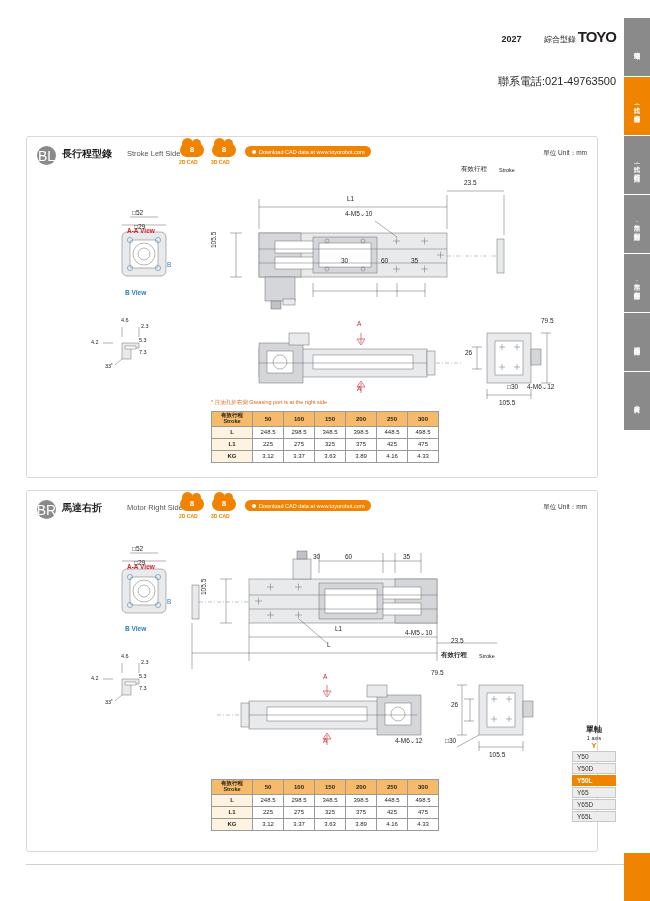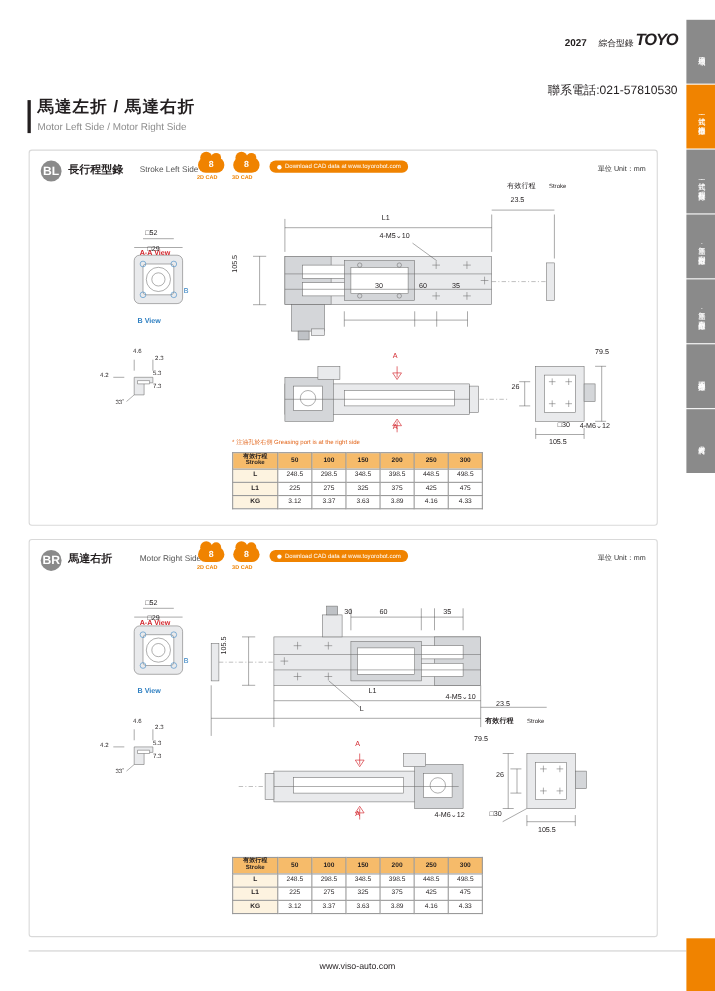--- a/index.html
+++ b/index.html
@@ -22,24 +22,24 @@
     writing-mode:vertical-rl;text-orientation:mixed;
     margin-bottom:1px;letter-spacing:.5px;padding:0 2px;
     box-sizing:border-box;text-align:center;
   }
   .side-tab.active{background:#f08300;}
 
   
   .hdr-year{
     position:absolute;right:34px;top:32px;font-size:9px;font-weight:bold;
   }
-  .hdr-year span.cn{font-weight:normal;font-size:8px;margin-left:8px;}
+  .hdr-year span.cn{font-weight:normal;font-size:8px;margin-left:20px;}
   .toyo-logo{
     position:absolute;right:34px;top:28px;
-    font-size:15px;font-weight:bold;font-style:italic;letter-spacing:-1px;
+    font-size:15px;font-weight:bold;letter-spacing:-1px;
   }
   .phone{
     position:absolute;right:34px;top:74px;font-size:11px;color:#231f20;
   }
 
   
   .title-wrap{position:absolute;left:34px;top:88px;}
   .title-wrap .bar{
     position:absolute;left:-9px;top:3px;width:3px;height:30px;background:#231f20;
   }
@@ -49,21 +49,21 @@
   
   .panel{
     position:absolute;left:26px;width:570px;
     border:1px solid #d9d9d9;border-radius:3px;background:#fff;
   }
   #panel-bl{top:136px;height:340px;}
   #panel-br{top:490px;height:360px;}
 
   .badge{
     position:absolute;left:10px;top:9px;width:19px;height:19px;border-radius:50%;
-    background:#8a8a8a;color:#fff;font-size:11px;font-weight:bold;
+    background:#8a8a8a;color:#fff;font-size:14px;font-weight:normal;
     display:flex;align-items:center;justify-content:center;
   }
   .panel-title-cn{position:absolute;left:35px;top:10px;font-size:10px;font-weight:bold;}
   .panel-title-en{position:absolute;left:100px;top:12px;font-size:7.5px;color:#555;}
 
   .cad{position:absolute;top:6px;width:26px;text-align:center;}
   .cad .cloud{
     width:24px;height:14px;background:#f08300;border-radius:8px;position:relative;margin:0 auto;
   }
   .cad .cloud:before,.cad .cloud:after{
@@ -137,21 +137,21 @@
 </head>
 <body>
 
 <div class="page">
 
   <div class="hdr-year" style="right:74px;top:34px;">
     <span>2027</span>
     <span class="cn">綜合型錄</span>
   </div>
   <div class="toyo-logo">TOYO</div>
-  <div class="phone">聯系電話:021-57810530</div>
+  <div class="phone">聯系電話:021-49763500</div>
 
   <div class="side-tabs">
     <div class="side-tab">
       <span>適用領域</span>
     </div>
     <div class="side-tab active">
       <span>一體式．標準型錄</span>
     </div>
     <div class="side-tab">
       <span>一體式．長行程型錄</span>
@@ -163,25 +163,20 @@
       <span>無塵．真空型型錄</span>
     </div>
     <div class="side-tab">
       <span>國產組合型錄</span>
     </div>
     <div class="side-tab">
       <span>參考資料</span>
     </div>
   </div>
 
-  <div class="title-wrap">
-    <div class="bar"></div>
-    <div class="title-cn">馬達左折 / 馬達右折</div>
-    <div class="title-en">Motor Left Side / Motor Right Side</div>
-  </div>
 
   <div class="panel" id="panel-bl">
     <div class="badge">BL</div>
     <div class="panel-title-cn">長行程型錄</div>
     <div class="panel-title-en">Stroke Left Side</div>
 
     <div class="cad" style="left:152px;">
       <div class="cloud">
           <i>8</i>
         </div>
@@ -585,18 +580,42 @@
         <td>3.37</td>
         <td>3.63</td>
         <td>3.89</td>
         <td>4.16</td>
         <td>4.33</td>
       </tr>
     </tbody>
       </table>
   </div>
 
+  <div class="yaxis" style="top:724px;">
+    <div class="hdr">
+      <span>單軸</span>
+      <span class="en">1 axis</span>
+      <span class="y">Y</span>
+    </div>
+    <div class="item">
+        <span>Y50</span>
+      </div>
+    <div class="item">
+        <span>Y50D</span>
+      </div>
+    <div class="item active">
+        <span>Y50L</span>
+      </div>
+    <div class="item">
+        <span>Y65</span>
+      </div>
+    <div class="item">
+        <span>Y65D</span>
+      </div>
+    <div class="item">
+        <span>Y65L</span>
+      </div>
+  </div>
 
   <div class="footer-rule"></div>
-  <div class="footer-url">www.viso-auto.com</div>
   <div class="footer-tab"></div>
 
 </div>
 
 </body></html>

